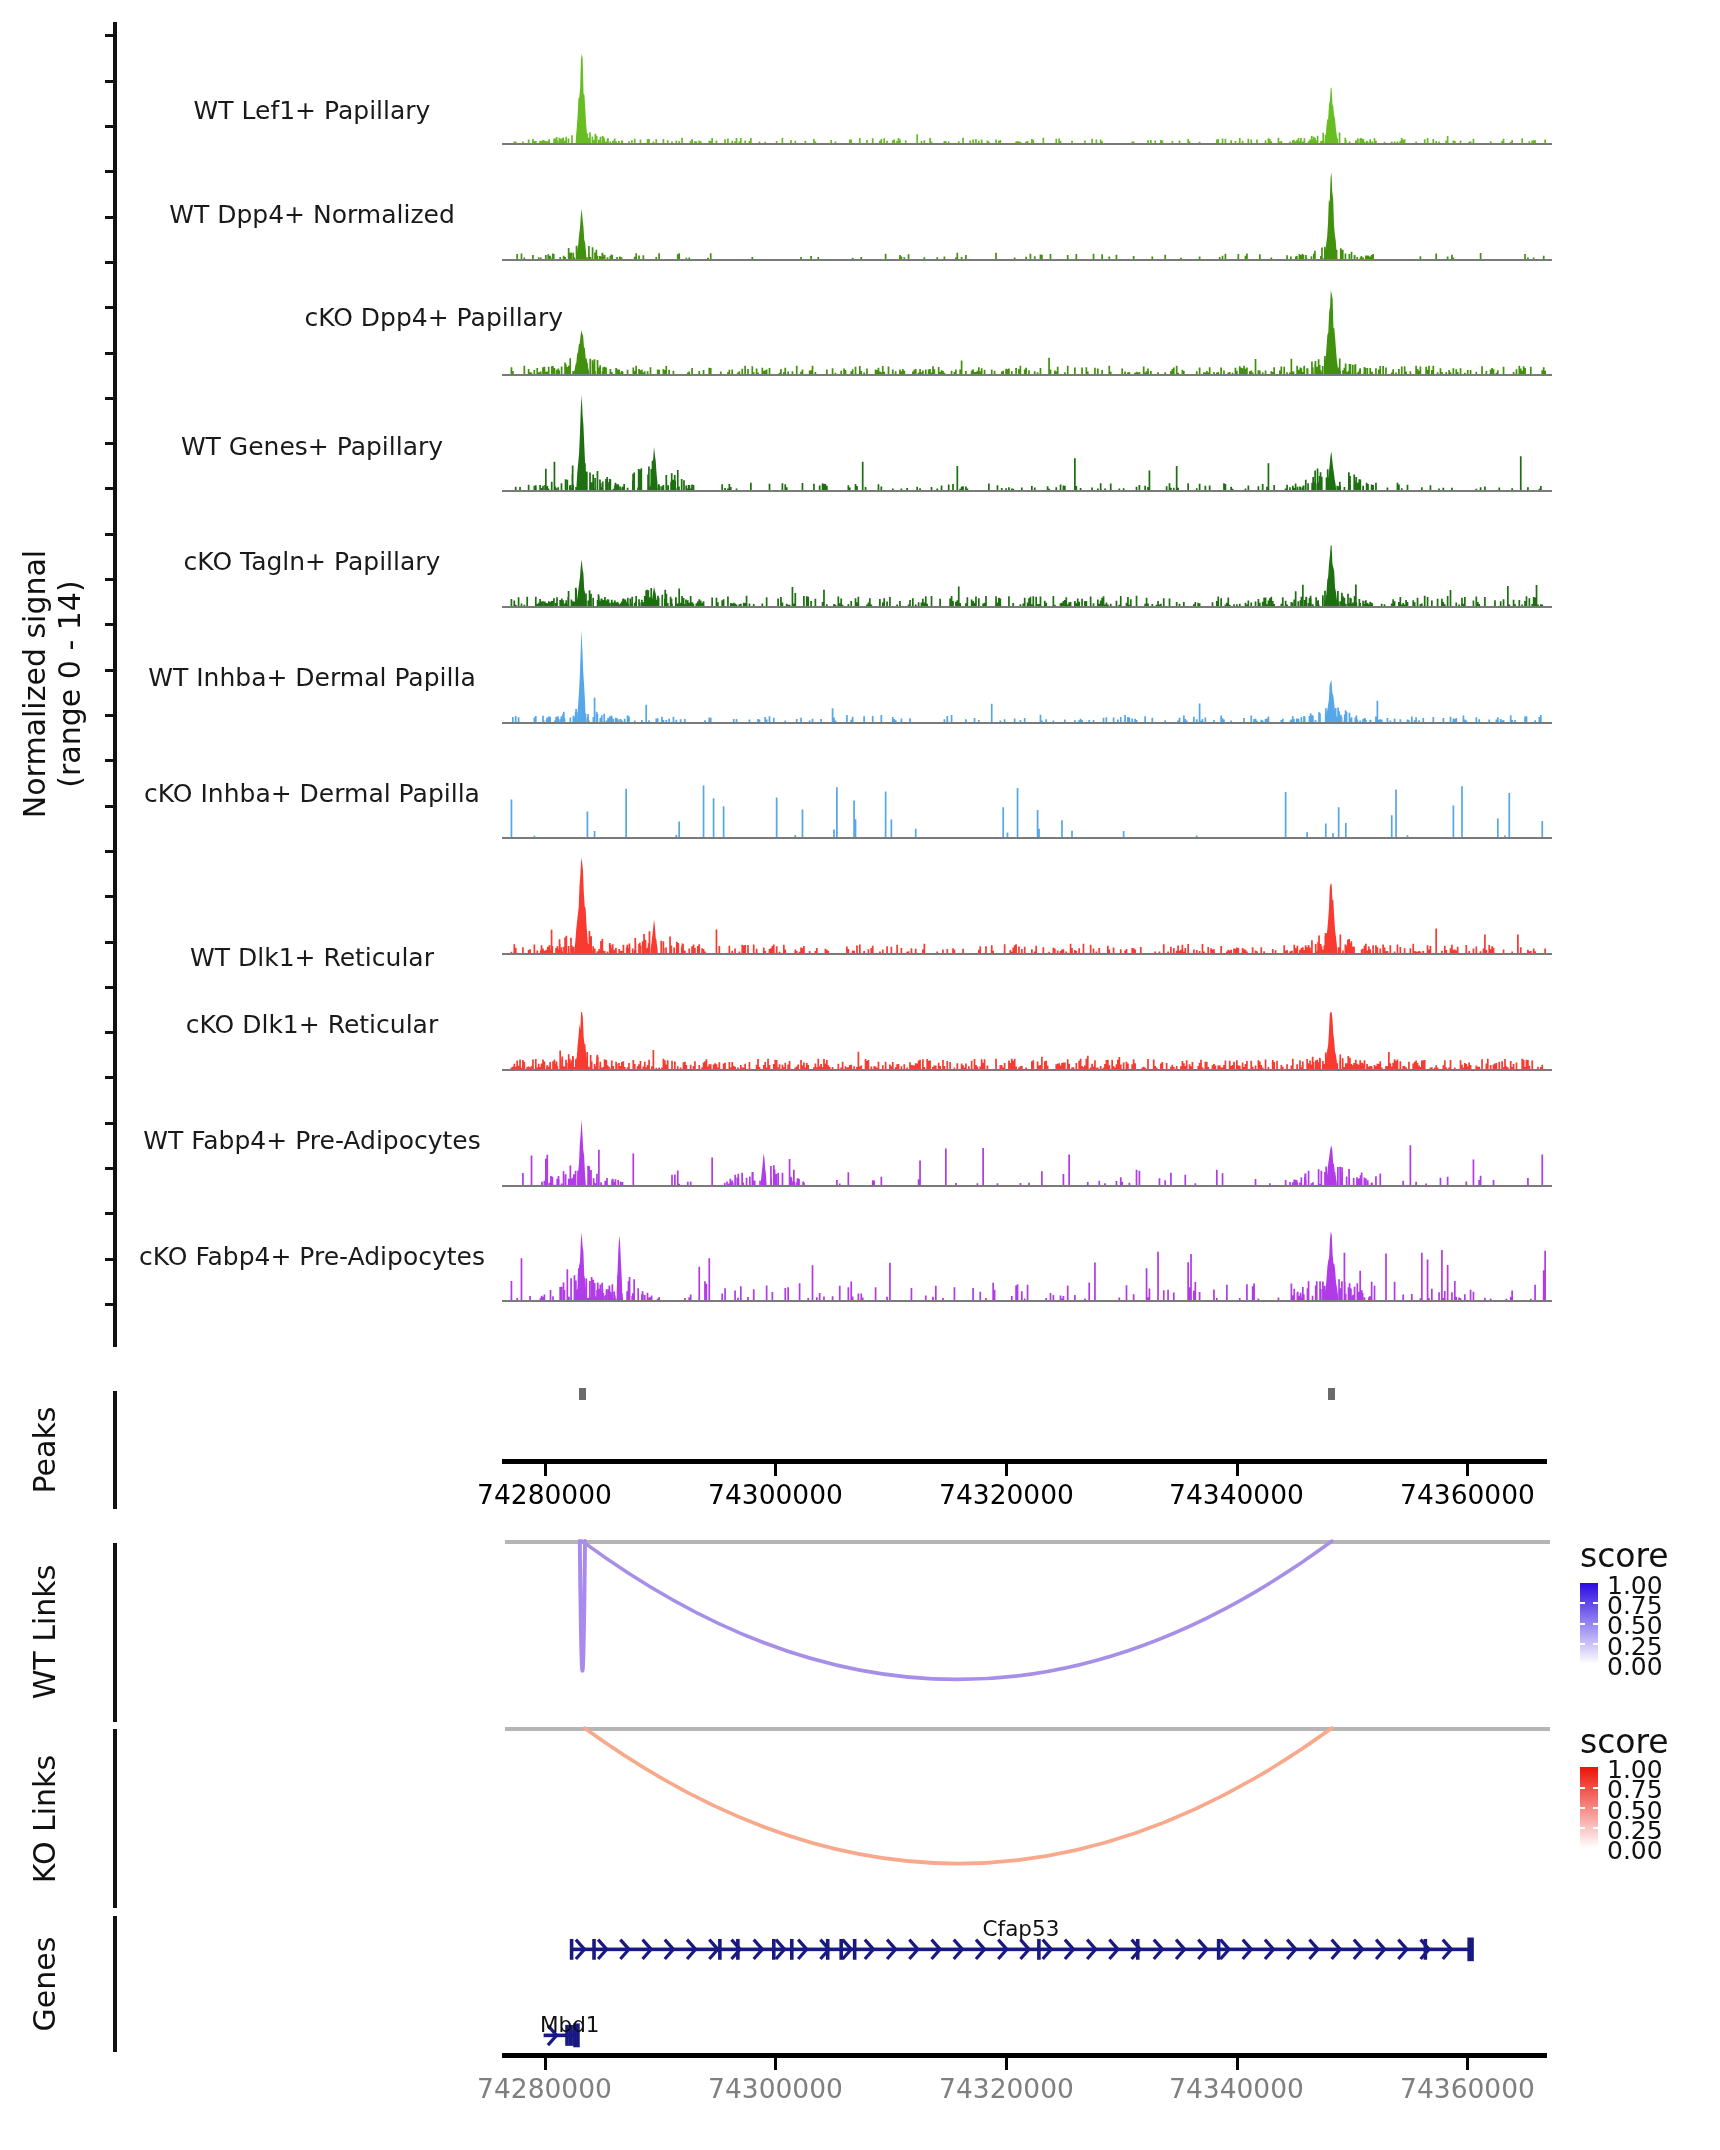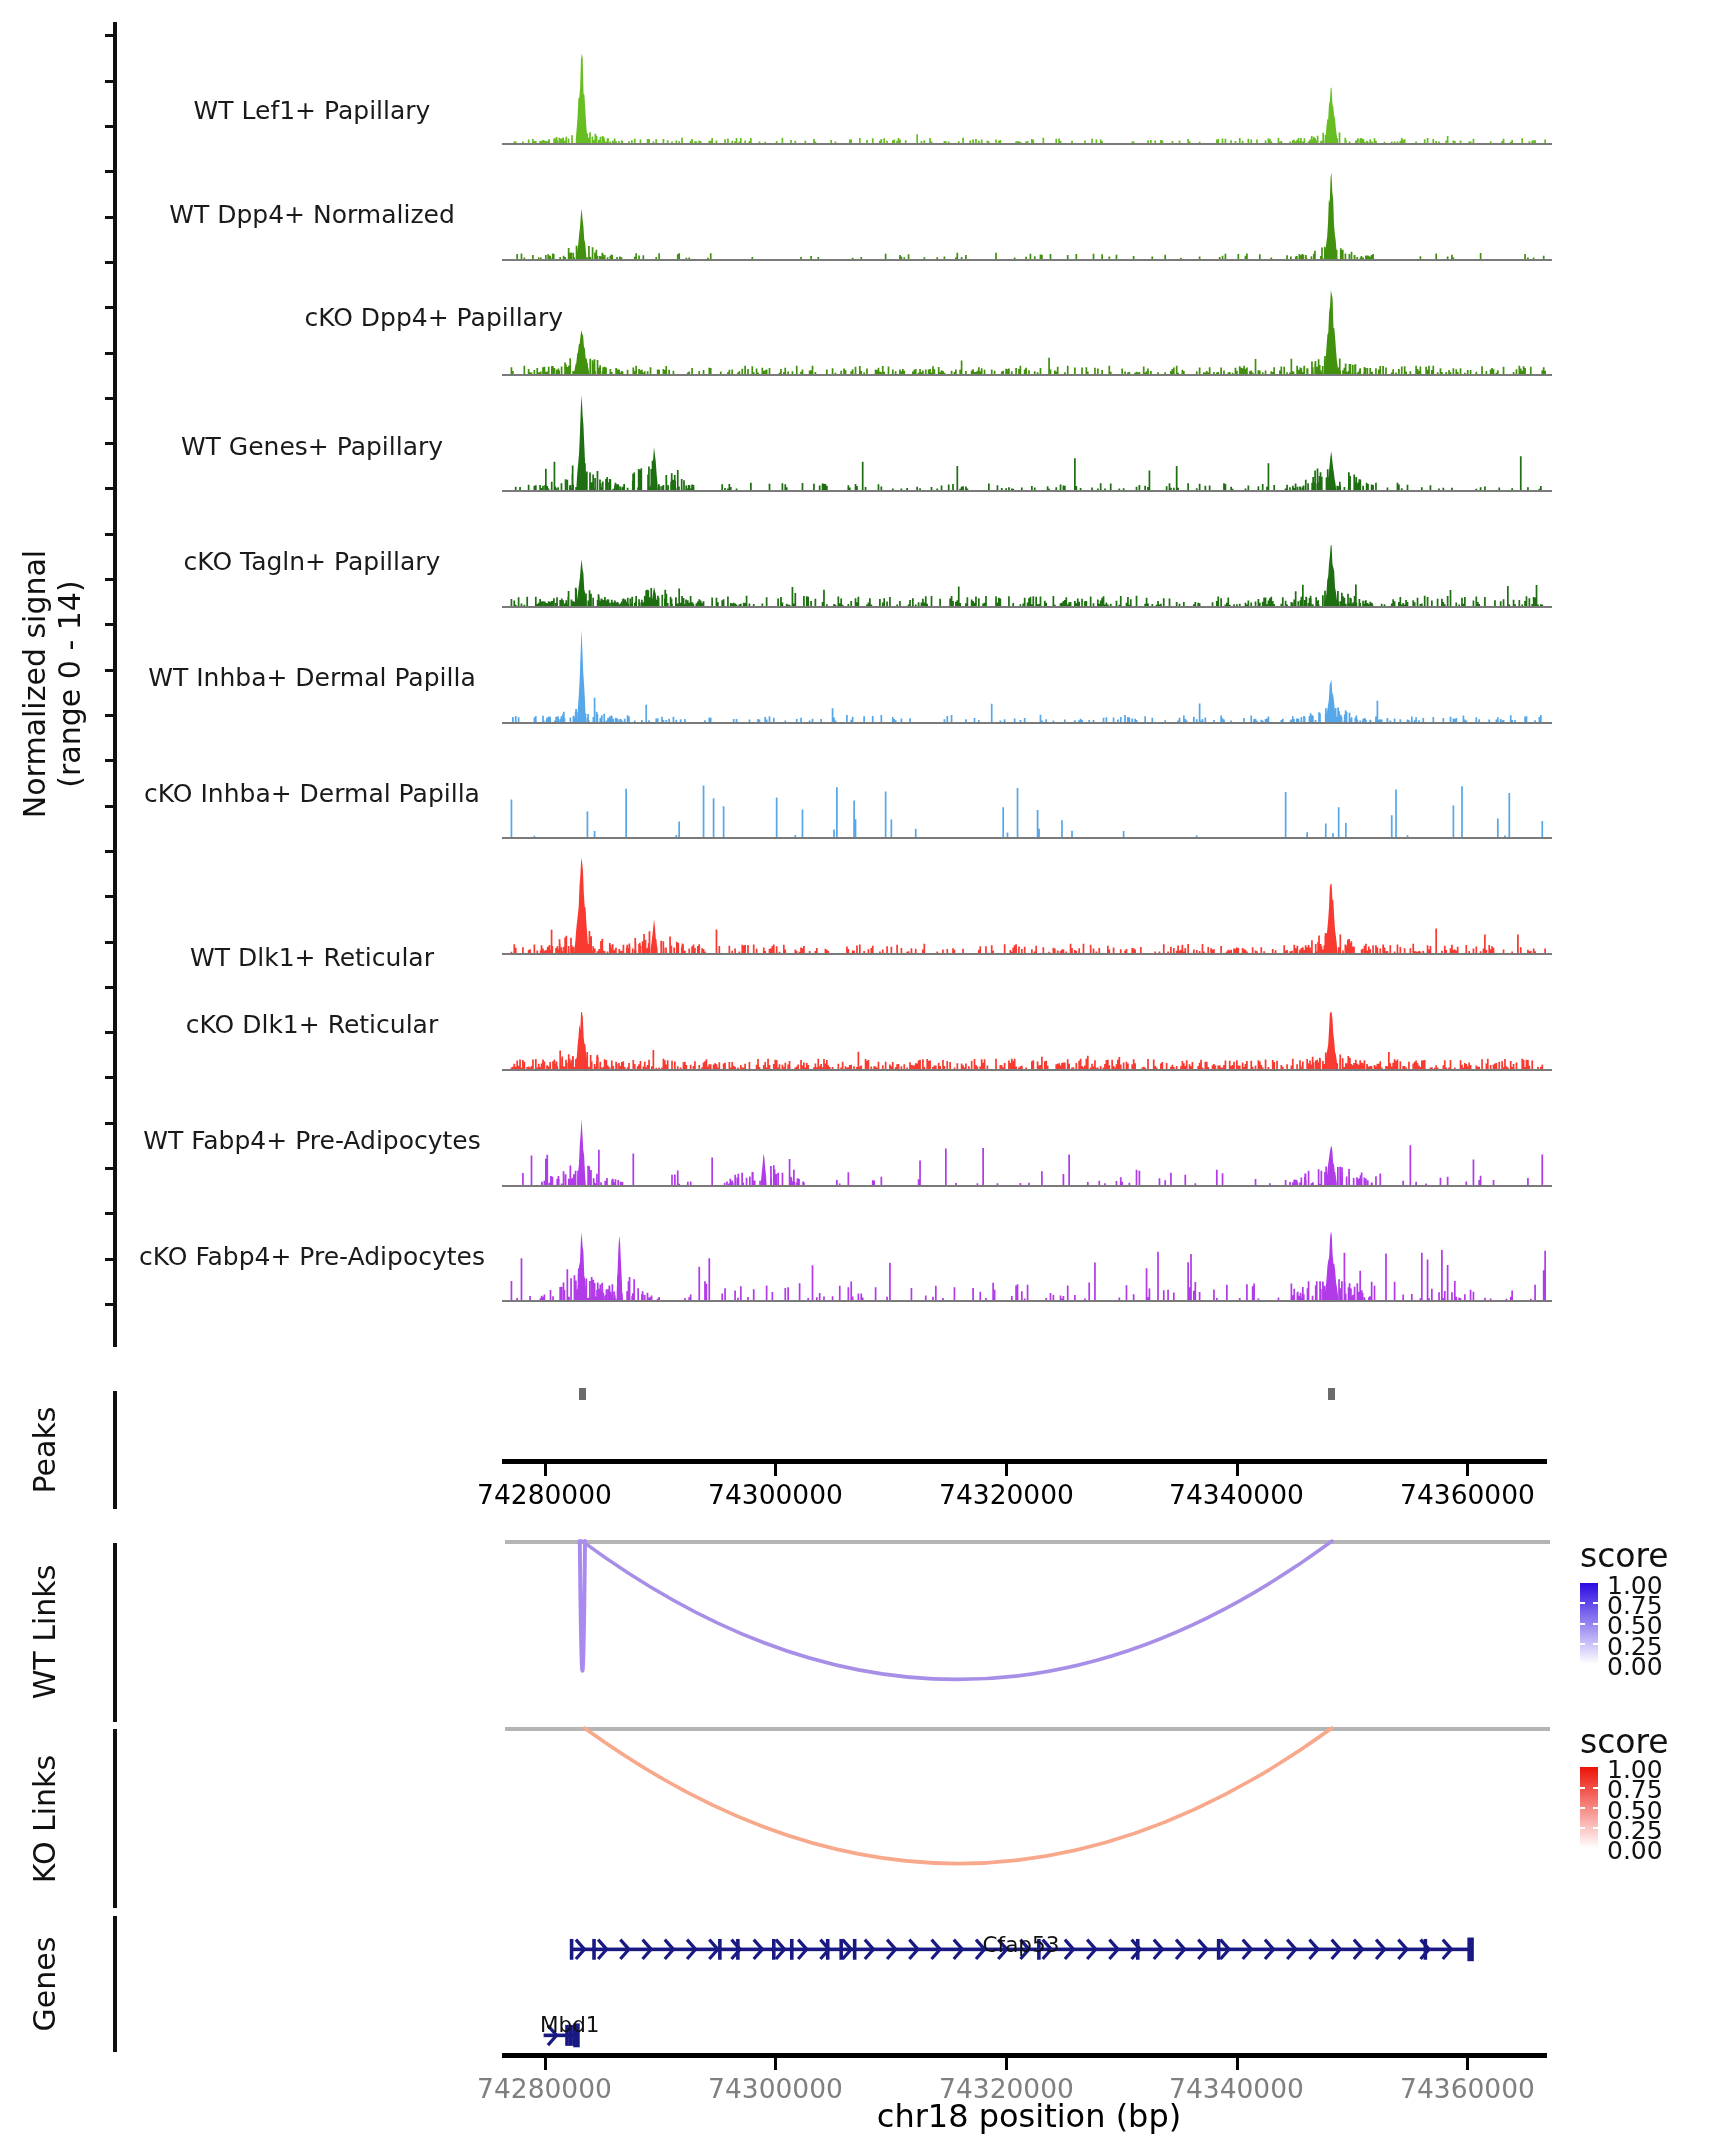--- a/index.html
+++ b/index.html
@@ -208,21 +208,21 @@
         <rect x="309.6" y="8" width="5" height="29" fill="#191983"></rect>
         <rect x="359.7" y="8" width="5" height="29" fill="#191983"></rect>
         <rect x="378.5" y="8" width="5" height="29" fill="#191983"></rect>
         <rect x="397.3" y="8" width="5" height="29" fill="#191983"></rect>
         <rect x="654.2" y="8" width="5" height="29" fill="#191983"></rect>
         <rect x="792.1" y="8" width="5" height="29" fill="#191983"></rect>
         <rect x="904.9" y="8" width="5" height="29" fill="#191983"></rect>
         <rect x="1193.2" y="8" width="5" height="29" fill="#191983"></rect>
         <rect x="1254.3" y="6" width="9" height="33" fill="#191983"></rect>
       </svg>
-      <div class="gene-label" style="top: 1916px; left: 978px; width: 86px; text-align: center; margin-top: 16px;">Cfap53</div>
+      <div class="gene-label" style="top: 1916px; left: 978px; width: 86px; text-align: center;">Cfap53</div>
       <svg width="47" height="32" style="left: 540px; top: 2019px;" viewBox="0 0 65.0469 44">
         <rect x="5" y="20" width="45.04888888888888" height="5" fill="#191983"></rect>
         <path d="M11 9 L23 22.5 L11 36 " stroke="#191983" stroke-width="4.5" fill="none"></path>
         <rect x="34.9" y="8" width="5" height="29" fill="#191983"></rect>
         <rect x="39.4" y="8" width="5" height="29" fill="#191983"></rect>
         <rect x="44.4" y="8" width="5" height="29" fill="#191983"></rect>
         <rect x="46.0" y="6" width="9" height="33" fill="#191983"></rect>
       </svg>
       <div class="gene-label" style="top: 2012px; left: 540px;">Mbd1</div>
     </div>
@@ -232,15 +232,14 @@
       <div class="ticklabel" style="left: 430px; top: 2073px; color: rgb(127, 127, 127);">74280000</div>
       <div class="tick" style="left: 774px; top: 2058px;"></div>
       <div class="ticklabel" style="left: 661px; top: 2073px; color: rgb(127, 127, 127);">74300000</div>
       <div class="tick" style="left: 1005px; top: 2058px;"></div>
       <div class="ticklabel" style="left: 892px; top: 2073px; color: rgb(127, 127, 127);">74320000</div>
       <div class="tick" style="left: 1236px; top: 2058px;"></div>
       <div class="ticklabel" style="left: 1122px; top: 2073px; color: rgb(127, 127, 127);">74340000</div>
       <div class="tick" style="left: 1466px; top: 2058px;"></div>
       <div class="ticklabel" style="left: 1353px; top: 2073px; color: rgb(127, 127, 127);">74360000</div>
     </div>
-  <div class="abs" style="left:513px;width:1032px;top:2097px;text-align:center;font-size:32px;color:#000;">chr18 position (bp)</div>
 </div>
 
 
 </body></html>

